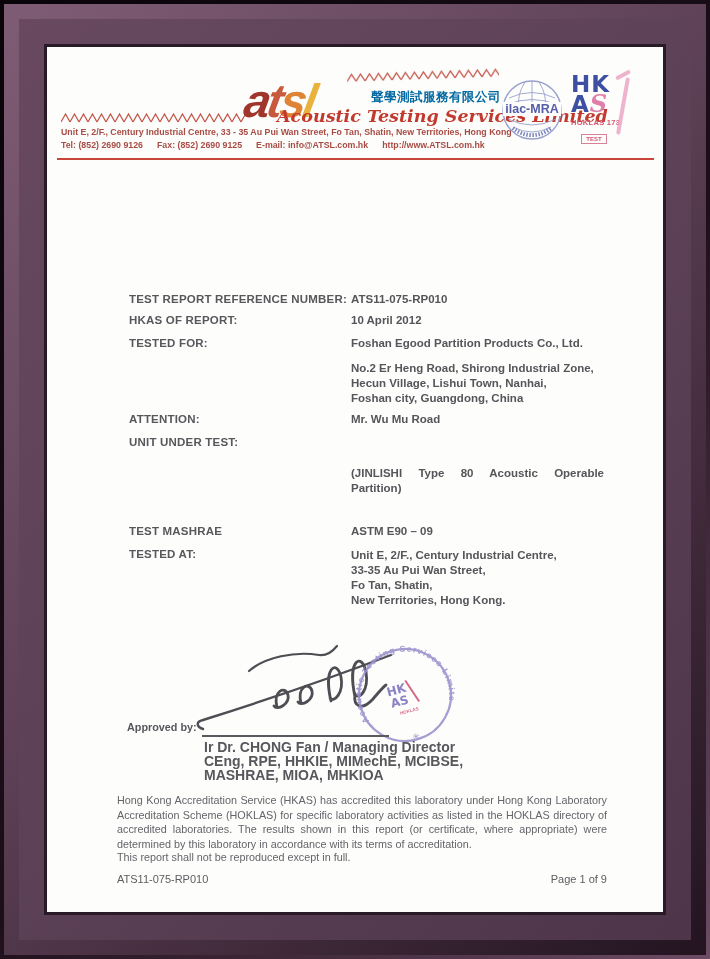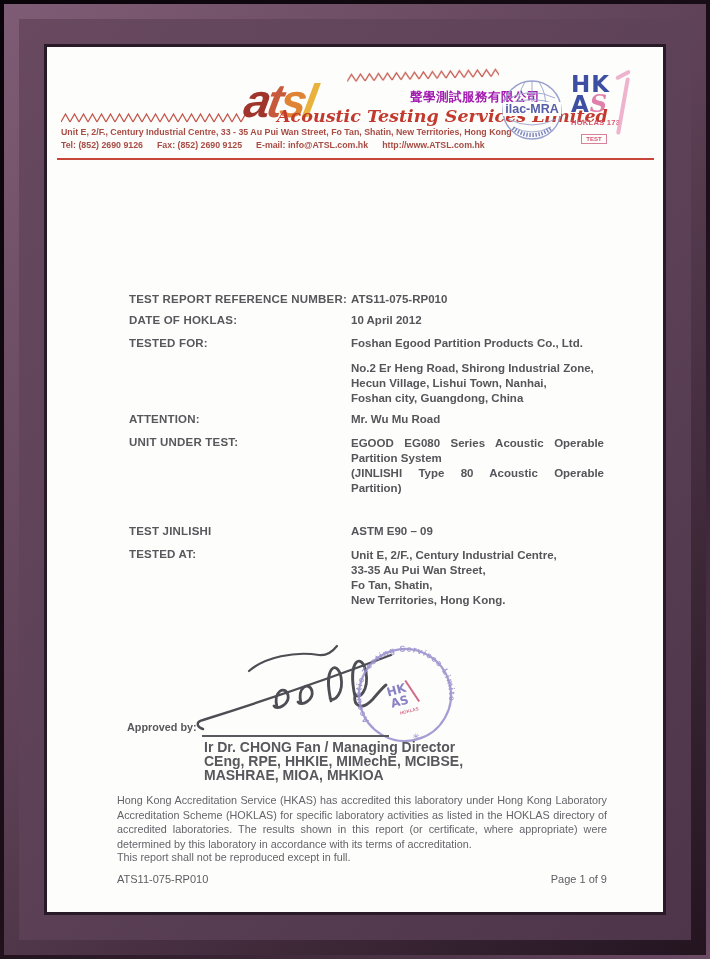--- a/index.html
+++ b/index.html
@@ -11,22 +11,22 @@
   .f3{width:100%;height:100%;padding:25px;
       background:linear-gradient(135deg,#68495f 0%,#5b4056 55%,#4e3549 100%);}
   .f4{width:100%;height:100%;padding:3px;background:#281a26;}
   .paper{position:relative;width:100%;height:100%;background:#fdfdfc;
          font-family:"Liberation Sans",sans-serif;overflow:hidden;}
   .abs{position:absolute;}
   
   .logo-letter{font-weight:bold;font-style:italic;font-size:47px;line-height:1;
                display:inline-block;transform:skewX(-10deg);letter-spacing:-3px;}
   .lc0{color:#a0352b;} .lc1{color:#c75a3d;} .lc2{color:#df8434;} .lc3{color:#e8b23c;}
-  .cn{font-size:12.5px;font-weight:bold;color:#a21caf;letter-spacing:.5px;
-      font-family:"DejaVu Sans",sans-serif;white-space:nowrap;margin-left:39px;}
+  .cn{font-size:12.5px;font-weight:bold;color:#0369a1;letter-spacing:.5px;
+      font-family:"DejaVu Sans",sans-serif;white-space:nowrap;}
   .script{font-family:"DejaVu Serif",serif;font-style:italic;font-weight:bold;
           font-size:17.5px;color:#c23a2e;white-space:nowrap;}
   .hdr-line{font-size:8.8px;font-weight:bold;color:#a84c44;white-space:nowrap;}
   .hdr-line span{margin-right:14px;}
   .rule{height:2px;background:#c8453a;}
   .hkas-top{font-family:"DejaVu Sans",sans-serif;font-weight:900;font-size:23px;
             line-height:19px;color:#3d4fa3;letter-spacing:1px;}
   .hkas-s{font-family:"DejaVu Serif",serif;font-style:italic;font-weight:bold;
           font-size:24px;color:#e080aa;}
   .hoklas{font-size:7.5px;font-weight:bold;color:#d85570;letter-spacing:.3px;white-space:nowrap;}
@@ -110,37 +110,36 @@
           <span class="testbox">TEST</span>
         </div>
       </div>
 
       <div class="abs rule" style="left:10px;top:111px;width:597px;"></div>
 
 
       <div class="abs lbl" style="left:82px;top:246px;">TEST REPORT REFERENCE NUMBER:</div>
       <div class="abs val nowrap" style="left:304px;top:246px;">ATS11-075-RP010</div>
 
-      <div class="abs lbl" style="left:82px;top:267px;">DATE OF HOKLAS:</div>
+      <div class="abs lbl" style="left:82px;top:267px;">HKAS OF REPORT:</div>
       <div class="abs val nowrap" style="left:304px;top:267px;">10 April 2012</div>
 
       <div class="abs lbl" style="left:82px;top:290px;">TESTED FOR:</div>
       <div class="abs val nowrap" style="left:304px;top:290px;">Foshan Egood Partition Products Co., Ltd.</div>
       <div class="abs val pre" style="left:304px;top:314px;">No.2 Er Heng Road, Shirong Industrial Zone,
 Hecun Village, Lishui Town, Nanhai,
 Foshan city, Guangdong, China</div>
 
       <div class="abs lbl" style="left:82px;top:366px;">ATTENTION:</div>
       <div class="abs val nowrap" style="left:304px;top:366px;">Mr. Wu Mu Road</div>
 
       <div class="abs lbl" style="left:82px;top:389px;">UNIT UNDER TEST:</div>
-      <div class="abs val just" style="left:304px;top:389px;">EGOOD EG080 Series Acoustic Operable Partition System</div>
       <div class="abs val just" style="left:304px;top:419px;">(JINLISHI Type 80 Acoustic Operable Partition)</div>
 
-      <div class="abs lbl" style="left:82px;top:478px;">TEST JINLISHI</div>
+      <div class="abs lbl" style="left:82px;top:478px;">TEST MASHRAE</div>
       <div class="abs val nowrap" style="left:304px;top:478px;">ASTM E90 – 09</div>
 
       <div class="abs lbl" style="left:82px;top:501px;">TESTED AT:</div>
       <div class="abs val pre" style="left:304px;top:501px;">Unit E, 2/F., Century Industrial Centre,
 33-35 Au Pui Wan Street,
 Fo Tan, Shatin,
 New Territories, Hong Kong.</div>
 
       <svg class="abs" style="left:146px;top:594px;" width="205" height="95" viewBox="0 0 205 95">
         <g fill="none" stroke="#3f3f46" stroke-linecap="round" opacity="0.92">

